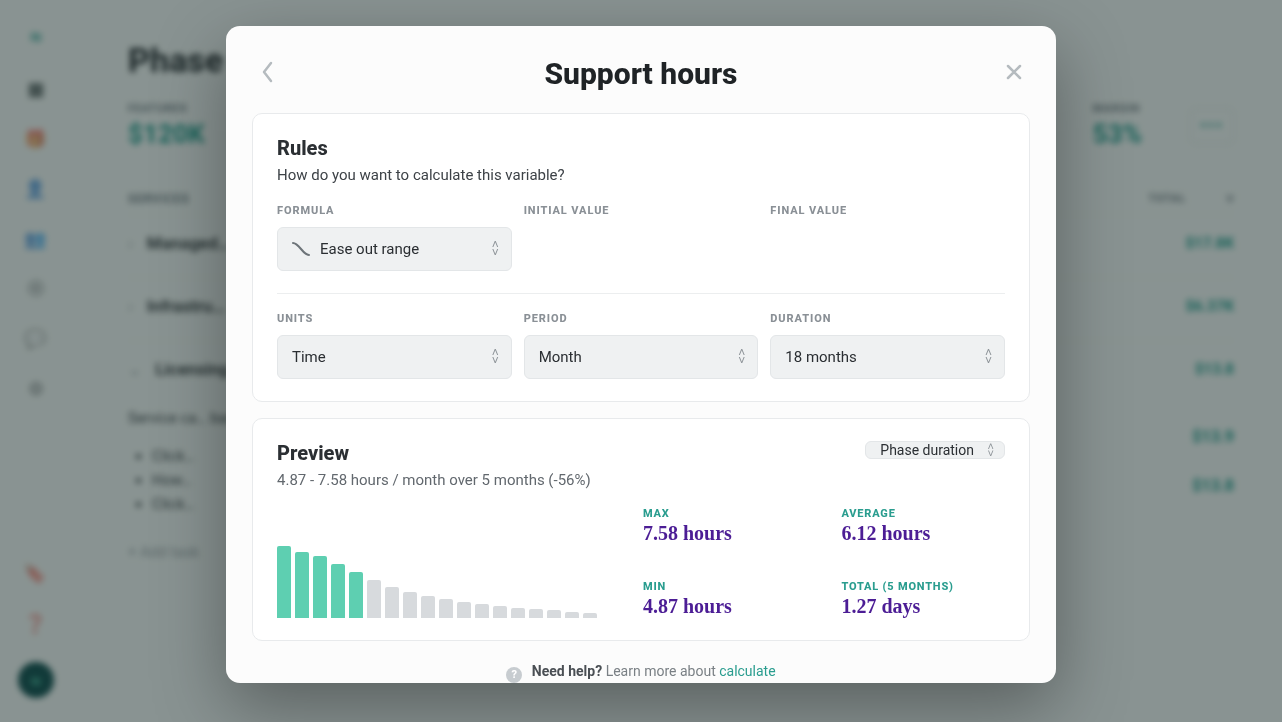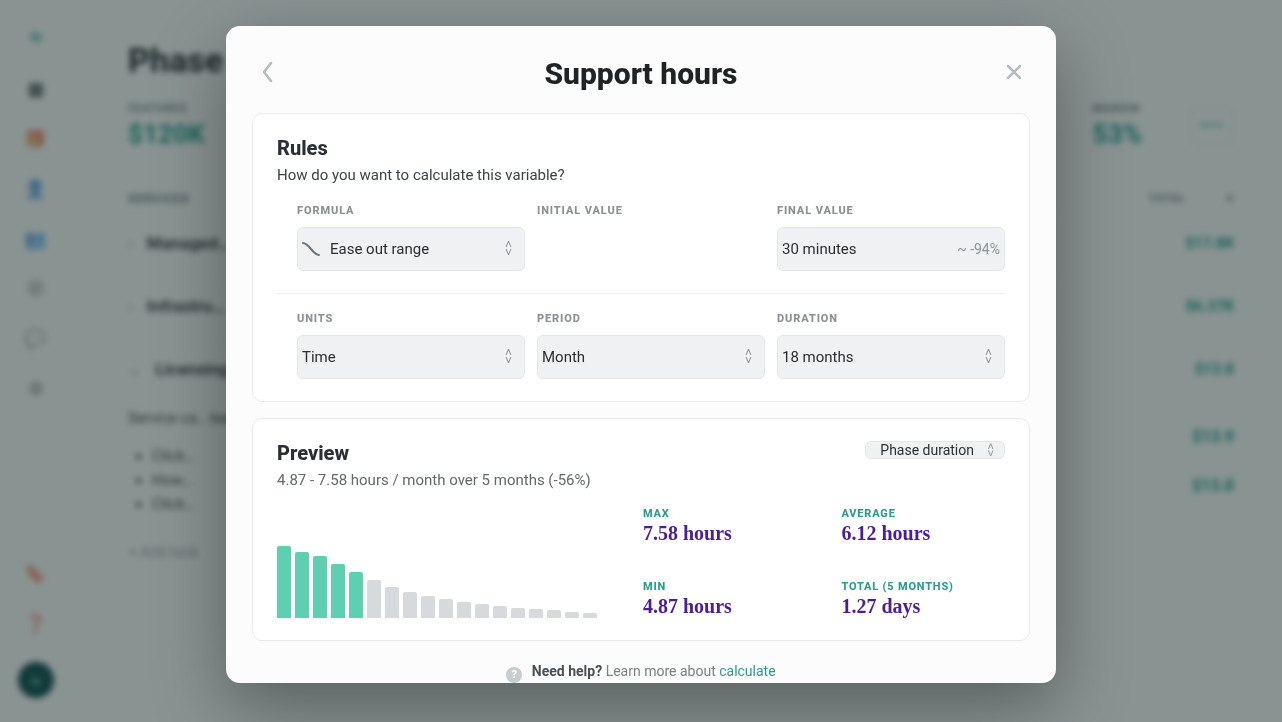--- a/index.html
+++ b/index.html
@@ -50,26 +50,26 @@
   .modal-title { font-size: 30px; font-weight: 800; color:#1f2326;}
   .back-btn { position:absolute; left:26px; top:6px; width:32px; height:32px;
               display:flex; align-items:center; justify-content:center; color:#b5bbbf; cursor:pointer;}
   .close-btn{ position:absolute; right:26px; top:6px; width:32px; height:32px;
               display:flex; align-items:center; justify-content:center; color:#b5bbbf; cursor:pointer;}
 
   .card { margin: 0 26px 16px; background:#fff; border:1px solid #e8eaec; border-radius:10px; padding:22px 24px; }
   .card h2 { font-size:20px; font-weight:800; margin-bottom:6px;}
   .card .sub { font-size:15px; color:#3d4247; }
 
-  .field-grid { display:grid; grid-template-columns: 1fr 1fr 1fr; gap: 12px; margin-top:20px;margin-left:20px;}
+  .field-grid { display:grid; grid-template-columns: 1fr 1fr 1fr; gap: 12px; margin-top:20px;}
   .divider { height:1px; background:#eceeef; margin:22px 0 0;}
   .field .cap { font-size:11px; letter-spacing:.9px; color:#8a9096; font-weight:800; text-transform:uppercase;}
   .select, .input-like {
     margin-top:10px; height:44px; background:#eff1f2; border:1px solid #e3e6e8;
-    border-radius:6px; display:flex; align-items:center; padding:0 4px;
+    border-radius:6px; display:flex; align-items:center; padding:0 14px;
     font-size:15px; color:#2a2e32; position:relative; cursor:pointer;
   }
   .select .formula-ic { width:18px; height:18px; margin-right:10px; }
   .select .updown, .input-like .updown { position:absolute; right:12px; color:#8d9398; font-size:12px; line-height:8px;}
   .input-like .suffix { margin-left:auto; color:#8d9398; font-size:14px;}
   .input-like .chg { margin-left:auto; color:#8d9398; font-size:14px;}
 
   
   .preview-head { display:flex; align-items:flex-start;}
   .preview-head .left h2{ font-size:20px; font-weight:800;}
@@ -200,24 +200,20 @@
             </svg>
           <span>Ease out range</span>
           <span class="updown">˄<br>˅</span>
         </div>
       </div>
       <div class="field">
         <div class="cap">INITIAL VALUE</div>
       </div>
       <div class="field">
         <div class="cap">FINAL VALUE</div>
-        <div class="input-like">
-          <span>30 minutes</span>
-          <span class="chg">~ -94%</span>
-        </div>
       </div>
     </div>
 
     <div class="divider"></div>
 
     <div class="field-grid" style="margin-top:18px;">
       <div class="field">
         <div class="cap">UNITS</div>
         <div class="select">
           <span>Time</span>

